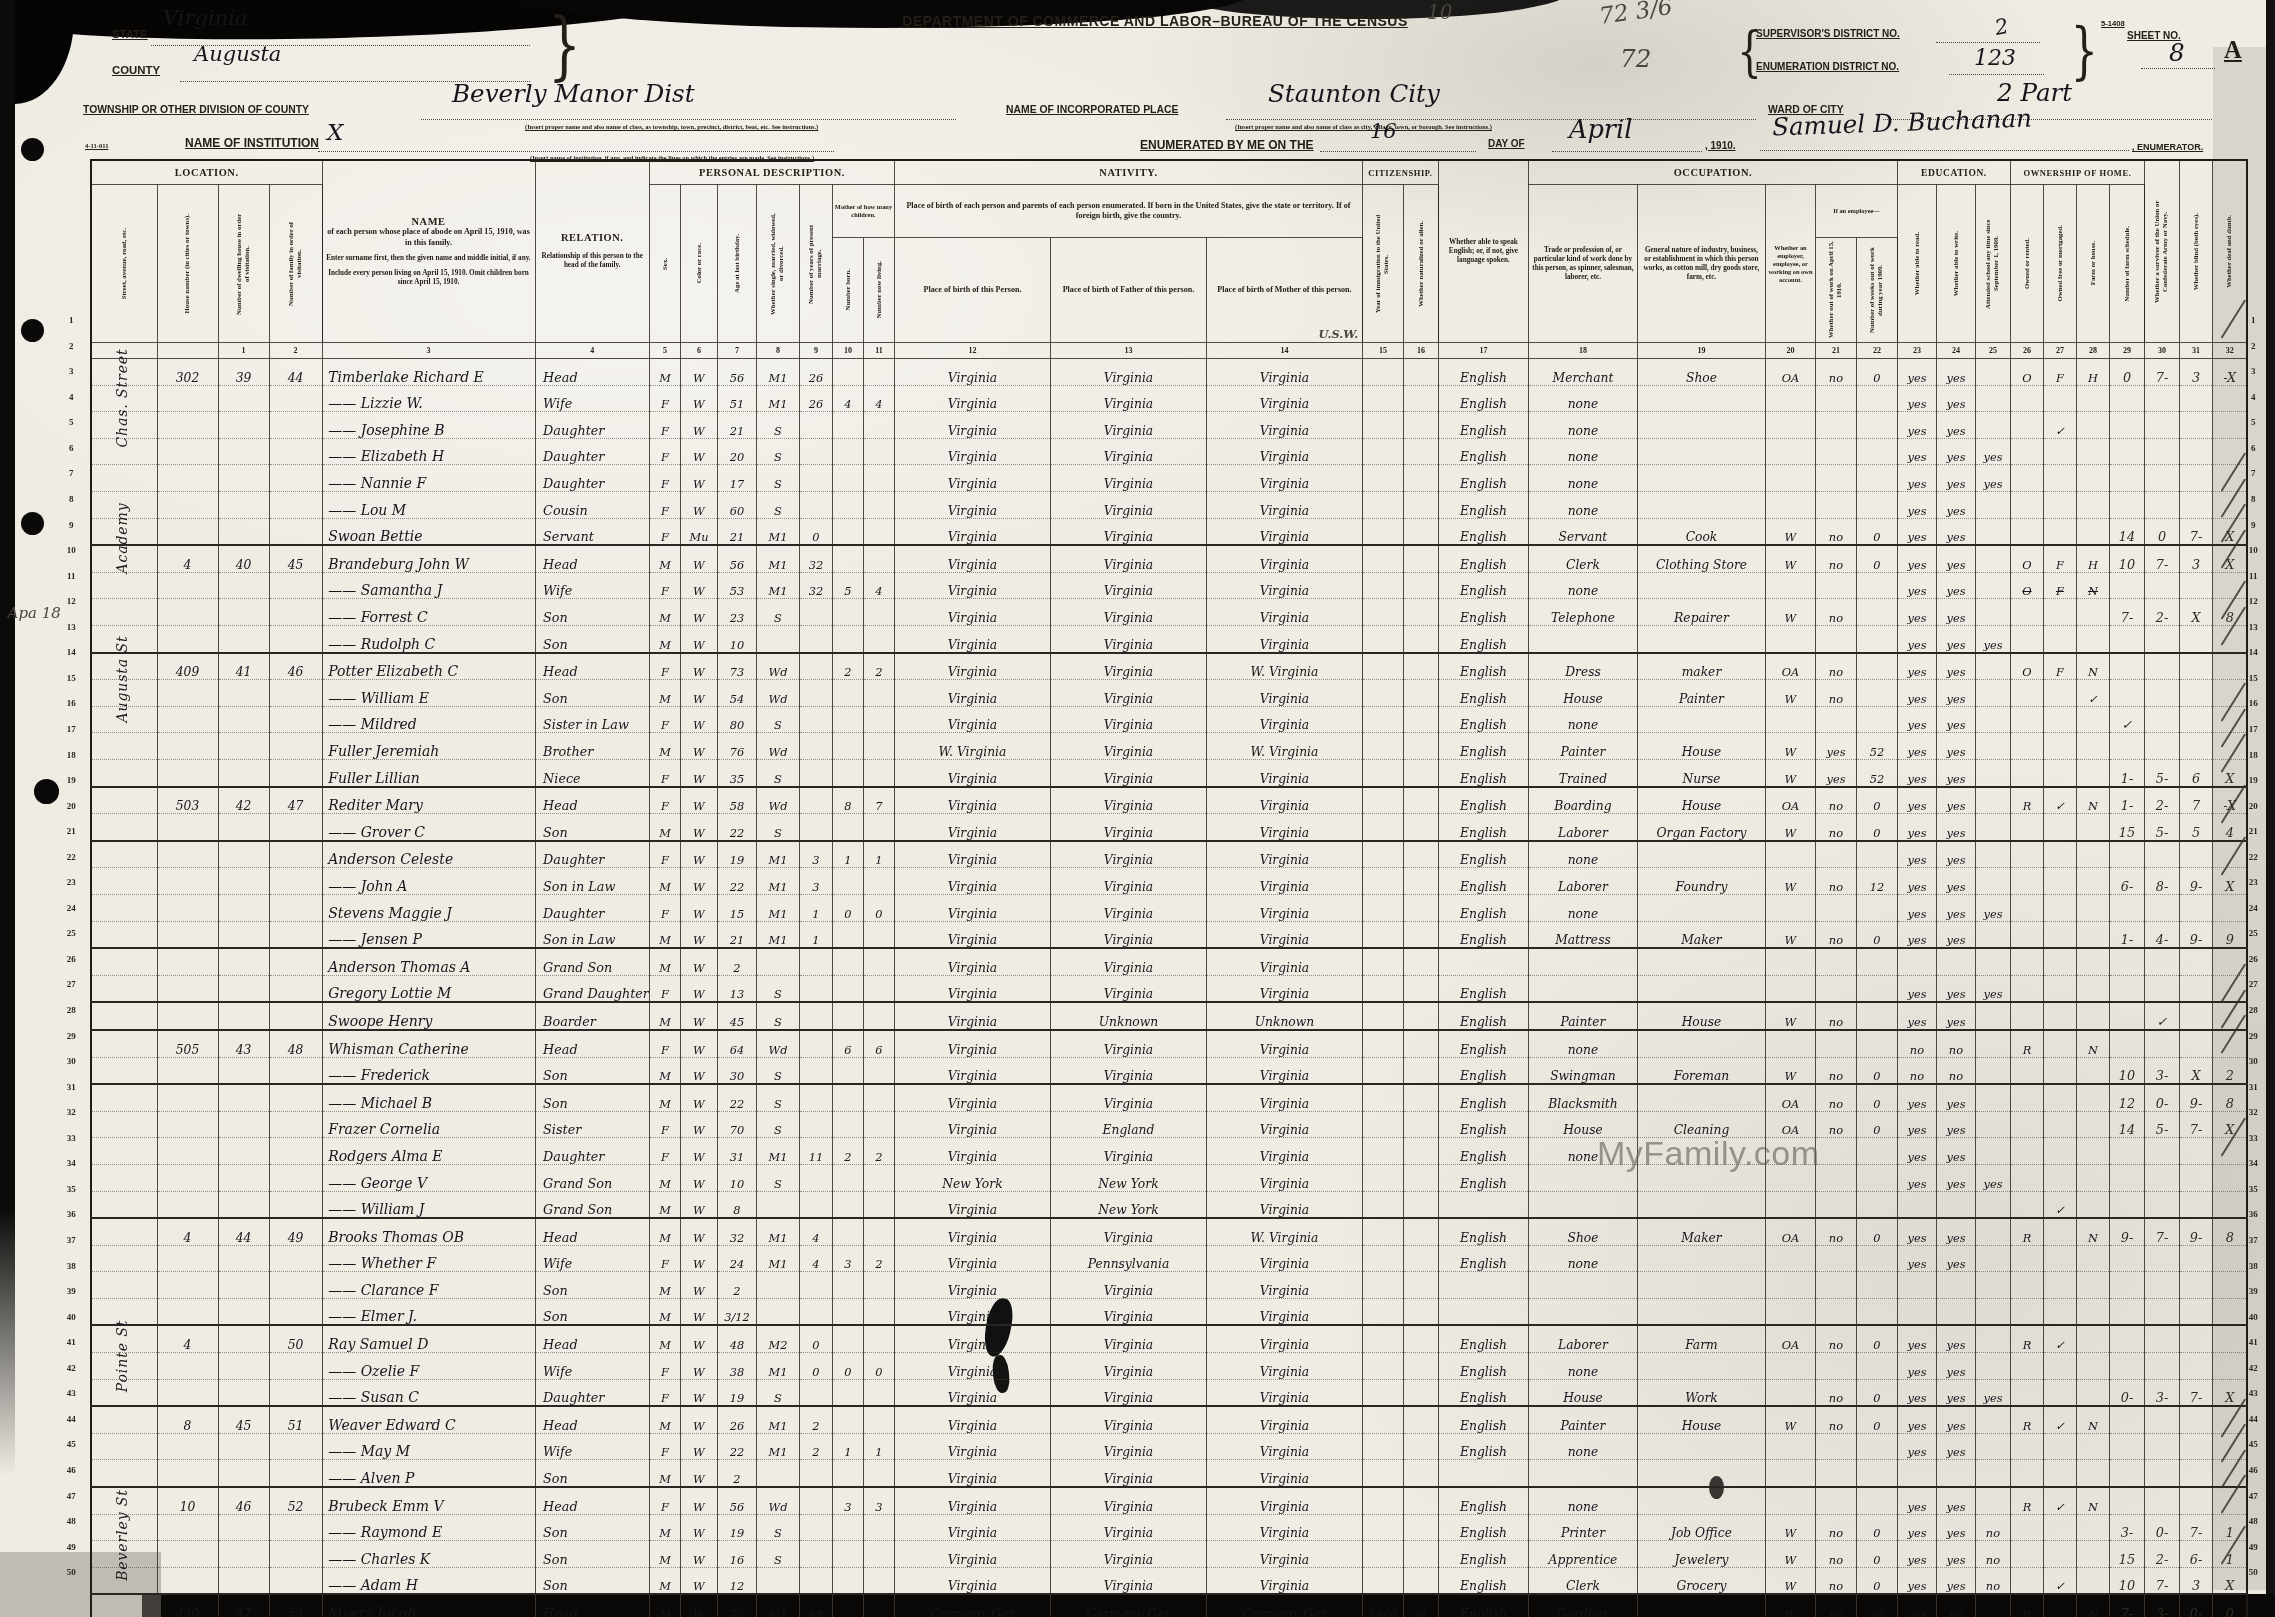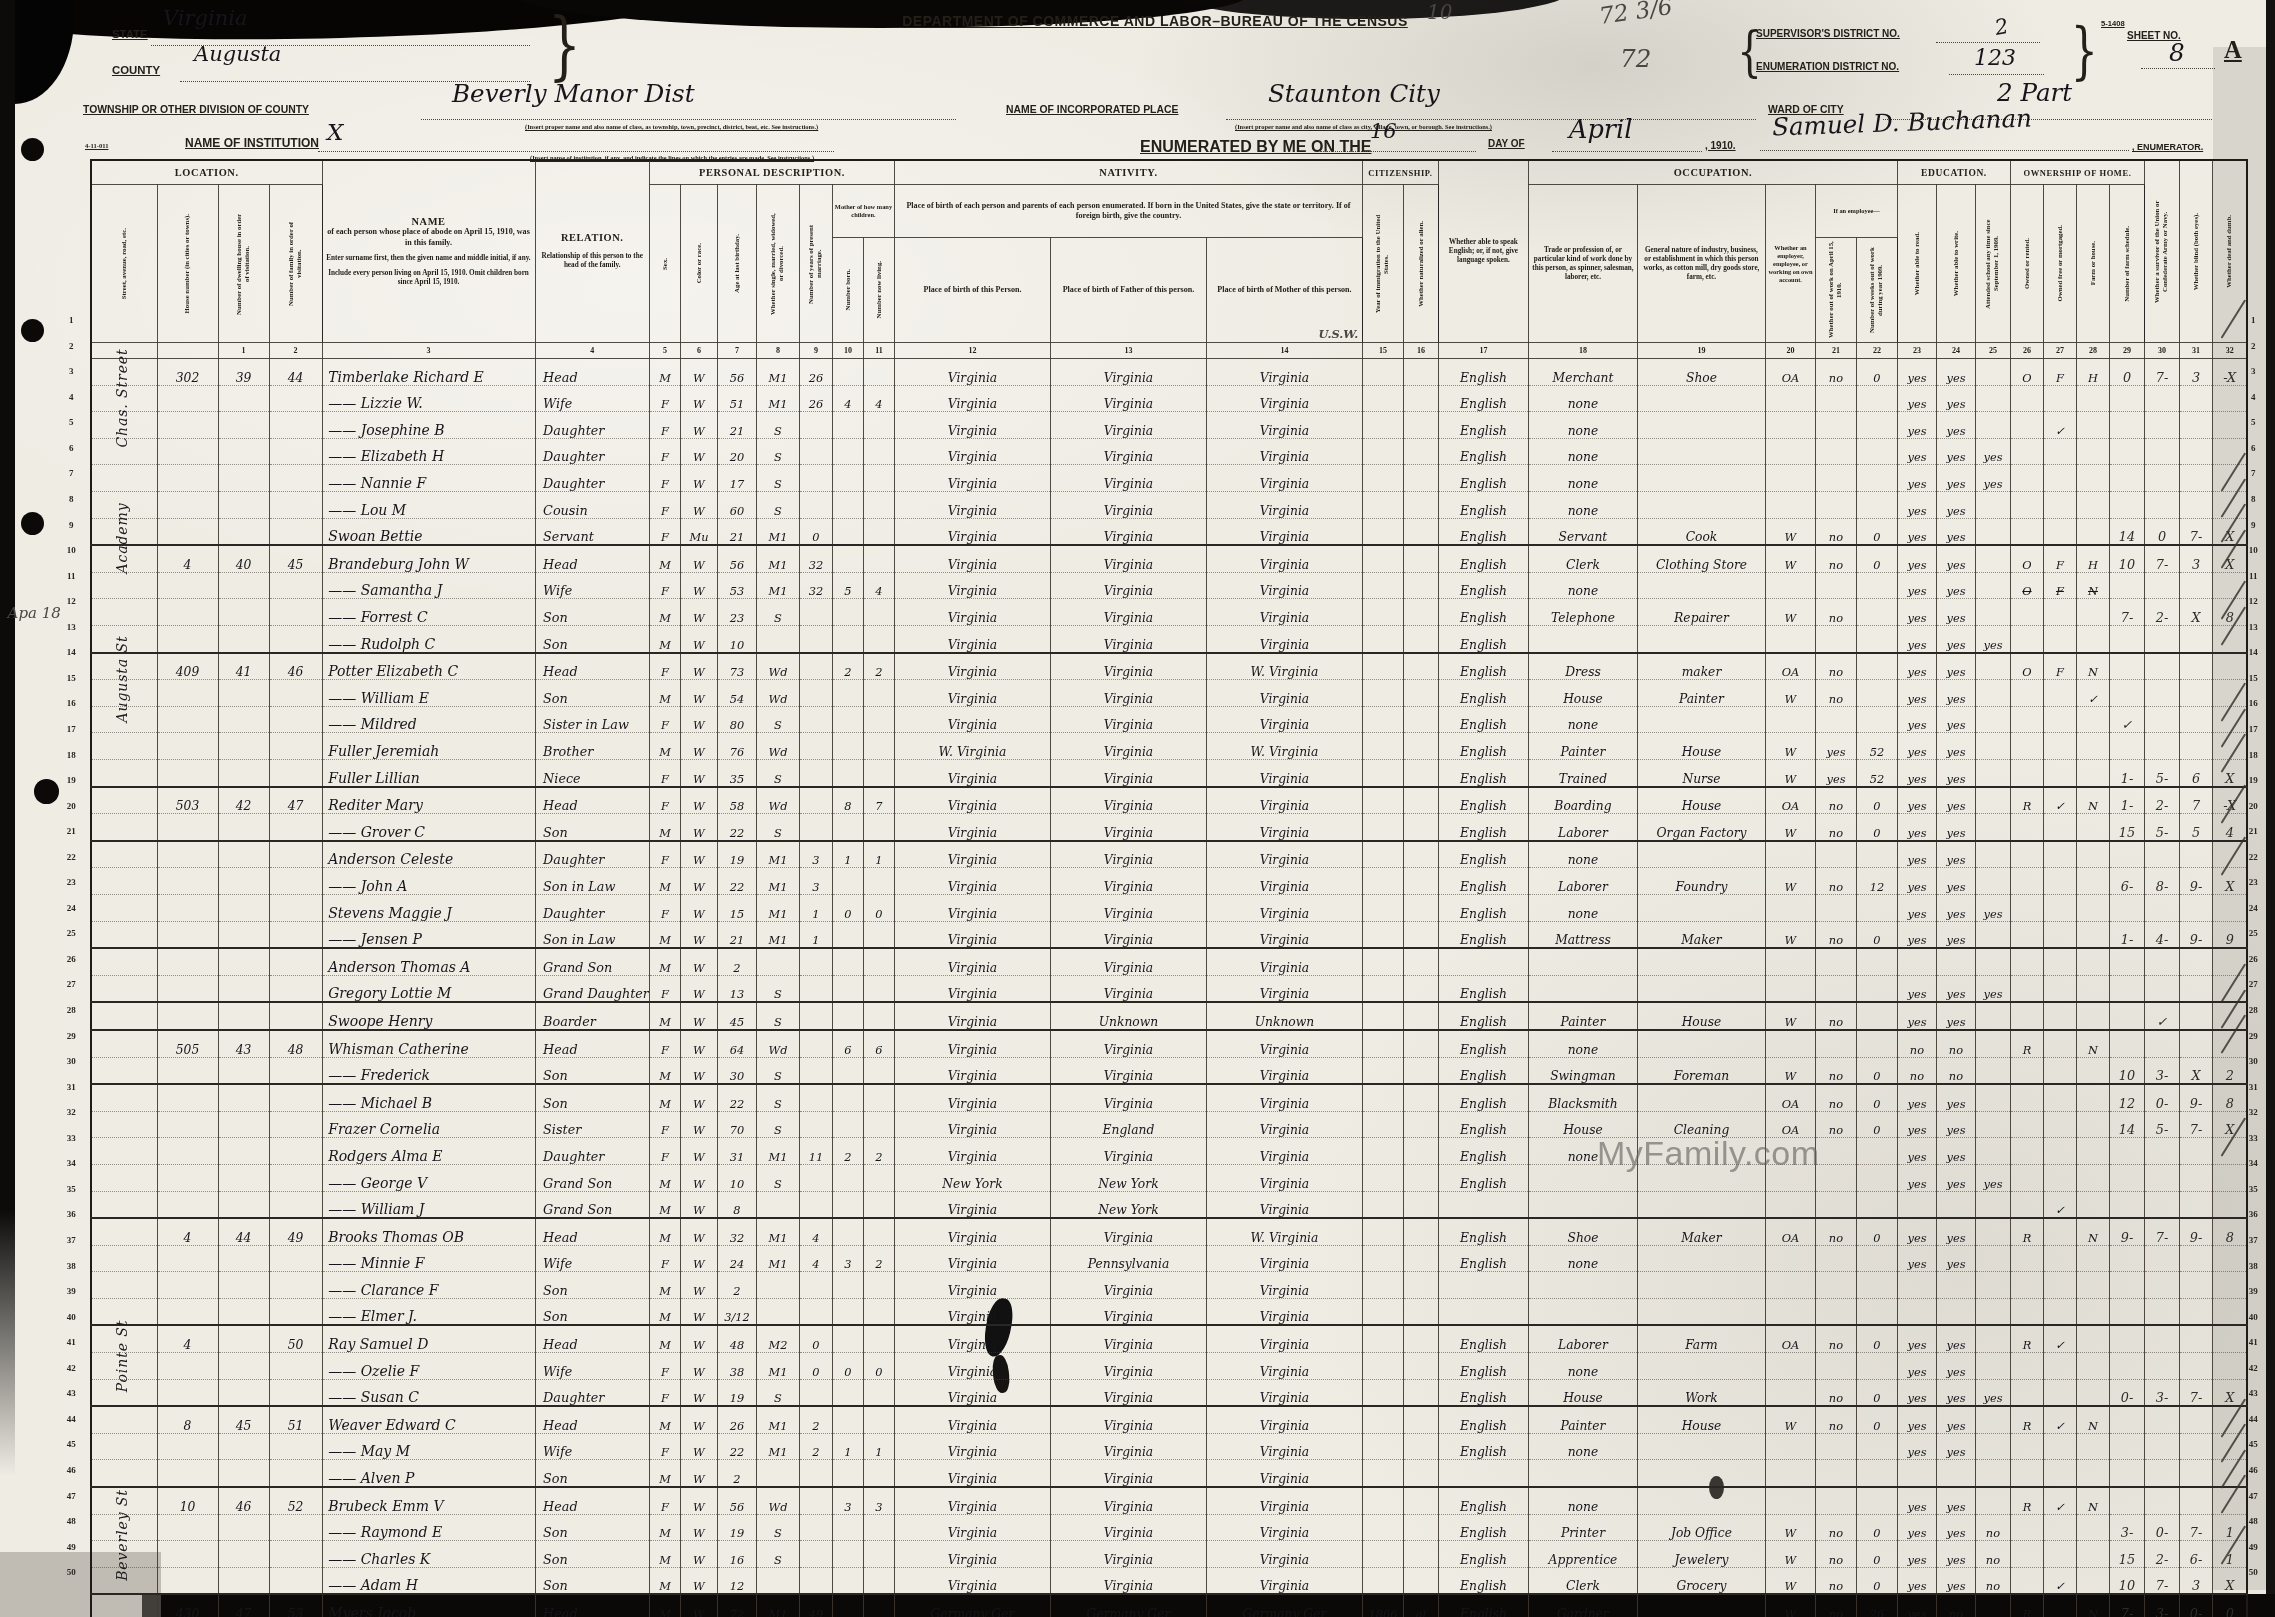--- a/index.html
+++ b/index.html
@@ -106,21 +106,21 @@
   <div class="pr serifpr" style="left:1235px;top:123px;font-size:6.4px;">(Insert proper name and also name of class as city, village, town, or borough.   See instructions.)</div>
   <div class="pr" style="left:1768px;top:104px;font-size:10.4px;">WARD OF CITY</div>
   <div class="hw" style="left:1997px;top:78px;font-size:24.6px;">2  Part</div>
   <div class="rule" style="left:1883px;top:119px;width:329px;"></div>
 
   <div class="pr serifpr" style="left:85px;top:142px;font-size:6.6px;">4-11-011</div>
   <div class="pr" style="left:185px;top:136px;font-size:12px;">NAME OF INSTITUTION</div>
   <div class="hw" style="left:327px;top:119px;font-size:23px;">X</div>
   <div class="rule" style="left:318px;top:151px;width:516px;"></div>
   <div class="pr serifpr" style="left:530px;top:154px;font-size:6.4px;">(Insert name of institution, if any, and indicate the lines on which the entries are made.   See instructions.)</div>
-  <div class="pr" style="left:1140px;top:138px;font-size:16px;text-align:right;">ENUMERATED BY ME ON THE</div>
+  <div class="pr" style="left:1140px;top:138px;font-size:12px;text-align:right;">ENUMERATED BY ME ON THE</div>
   <div class="hw" style="left:1370px;top:119px;font-size:21px;">16</div>
   <div class="rule" style="left:1320px;top:151px;width:156px;"></div>
   <div class="pr" style="left:1488px;top:138px;font-size:10px;">DAY OF</div>
   <div class="hw" style="left:1569px;top:114px;font-size:25.6px;">April</div>
   <div class="rule" style="left:1552px;top:151px;width:150px;"></div>
   <div class="pr" style="left:1705px;top:140px;font-size:10px;">, 1910.</div>
   <div class="hw" style="left:1772px;top:108px;font-size:24.6px;transform:rotate(-2deg);">Samuel D. Buchanan</div>
   <div class="rule" style="left:1760px;top:150px;width:369px;"></div>
   <div class="pr" style="left:2132px;top:142px;font-size:9px;">, ENUMERATOR.</div>
 
@@ -1515,21 +1515,21 @@
           <td class="hwc pc">9-</td>
           <td class="hwc pc tl">7-</td>
           <td class="hwc pc tl">9-</td>
           <td class="hwc pc tl">8</td>
         </tr>
         <tr>
           <td class="hwc sm"></td>
           <td class="hwc md"></td>
           <td class="hwc md"></td>
           <td class="hwc md"></td>
-          <td class="hwc nm tl">—— Minnie F</td>
+          <td class="hwc nm tl">—— Whether F</td>
           <td class="hwc rl">Wife</td>
           <td class="hwc sm tl">F</td>
           <td class="hwc sm">W</td>
           <td class="hwc sm">24</td>
           <td class="hwc sm">M1</td>
           <td class="hwc sm">4</td>
           <td class="hwc sm">3</td>
           <td class="hwc sm">2</td>
           <td class="hwc md tl">Virginia</td>
           <td class="hwc md">Pennsylvania</td>

